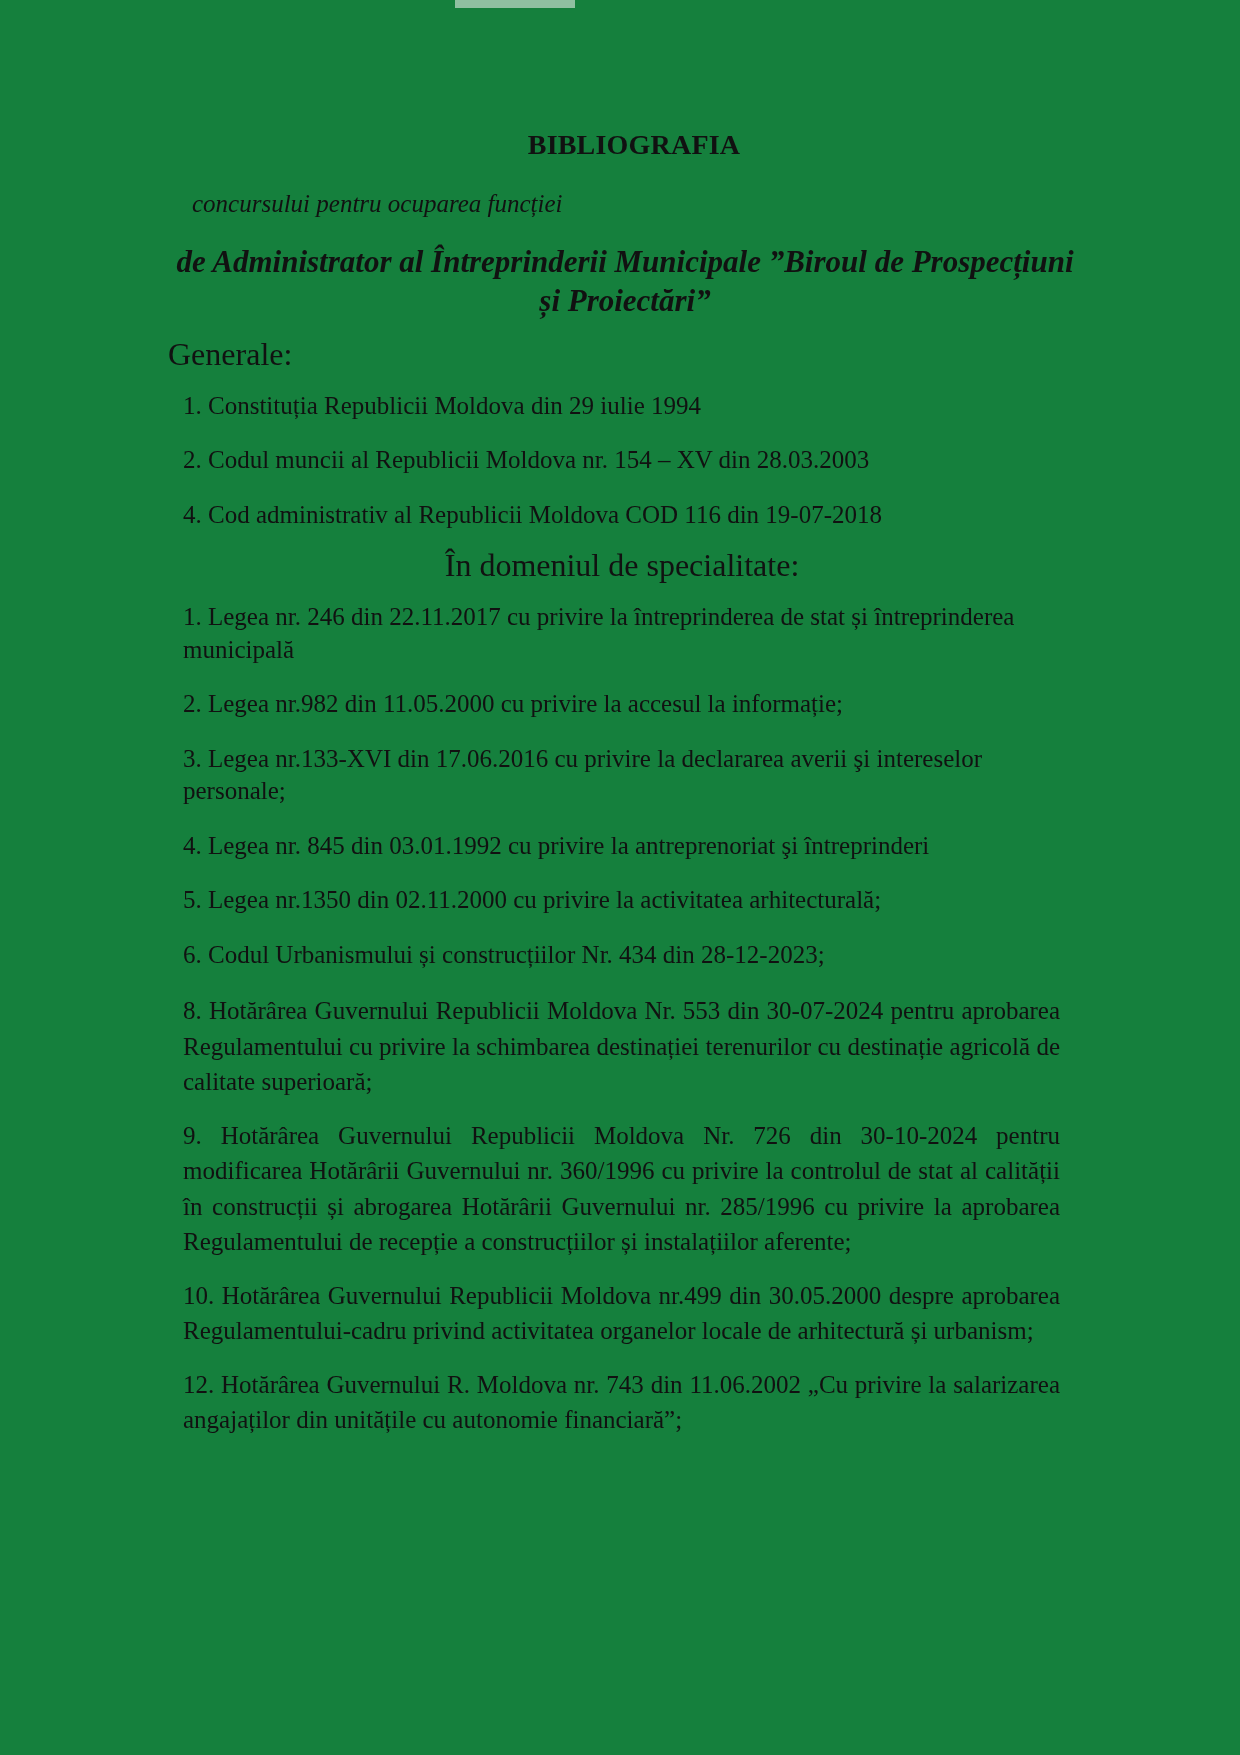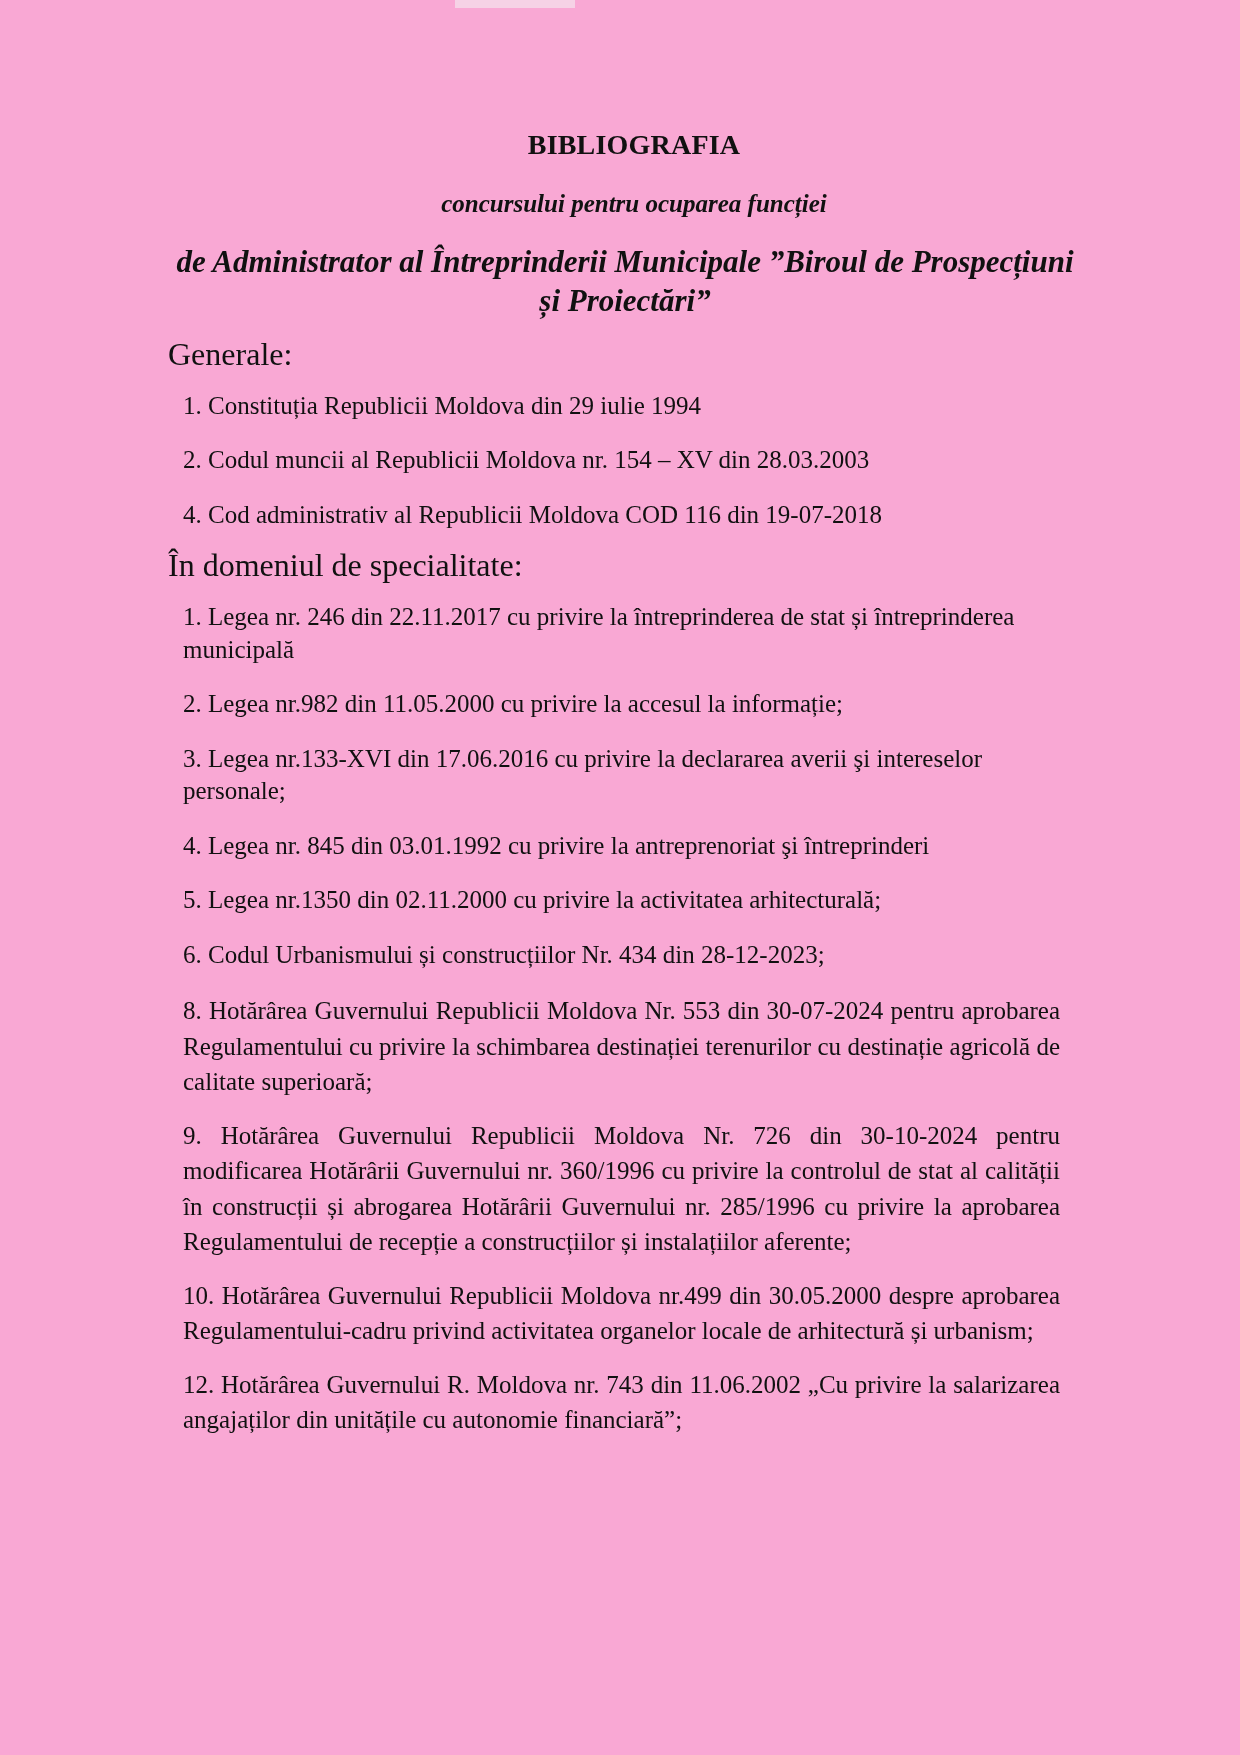--- a/index.html
+++ b/index.html
@@ -8,21 +8,21 @@
     background: #ffffff;
   }
   body {
     font-family: "Liberation Serif", "DejaVu Serif", serif;
     color: #111111;
   }
   .page {
     position: relative;
     width: 1240px;
     height: 1755px;
-    background: #f9a8d4;
+    background: #15803d;
     overflow: hidden;
     box-sizing: border-box;
   }
   .top-artifact {
     position: absolute;
     top: 0px;
     left: 455px;
     width: 120px;
     height: 8px;
     background: #f4f4f4;
@@ -37,22 +37,22 @@
   .title {
     text-align: center;
     font-weight: bold;
     font-size: 28px;
     letter-spacing: 0.2px;
     line-height: 1.2;
     margin: 0 0 26px 0;
     padding-left: 24px;
   }
   .subtitle {
-    text-align: center;
-    font-weight: bold;
+    text-align: left;
+    font-weight: normal;
     font-style: italic;
     font-size: 25px;
     line-height: 1.25;
     margin: 0 0 24px 0;
     padding-left: 24px;
   }
   .subtitle2 {
     text-align: center;
     font-weight: bold;
     font-style: italic;
@@ -61,20 +61,21 @@
     margin: 0 0 14px 0;
     padding-left: 6px;
   }
   .section-heading {
     font-weight: normal;
     font-size: 32px;
     line-height: 1.3;
     margin: 14px 0 14px 0;
   }
   .section-heading.second {
+    text-align: center;
   }
   ul.list {
     list-style: none;
     margin: 0;
     padding: 0;
   }
   ul.list li {
     font-size: 25px;
     line-height: 1.3;
     margin: 0 16px 22px 0;

